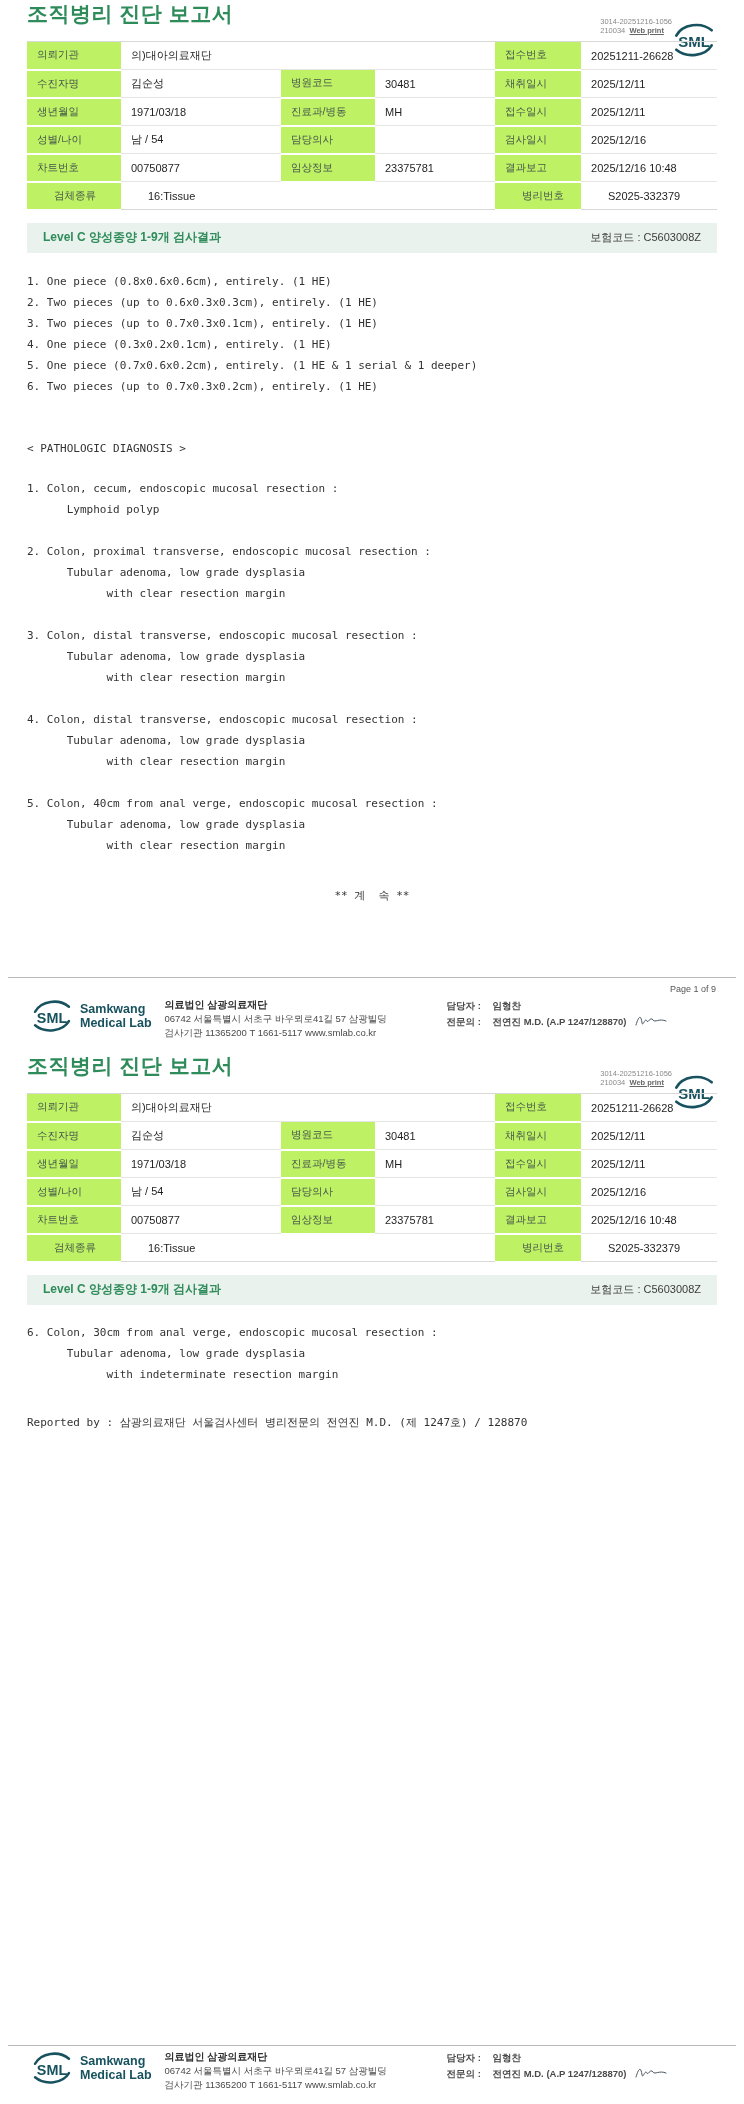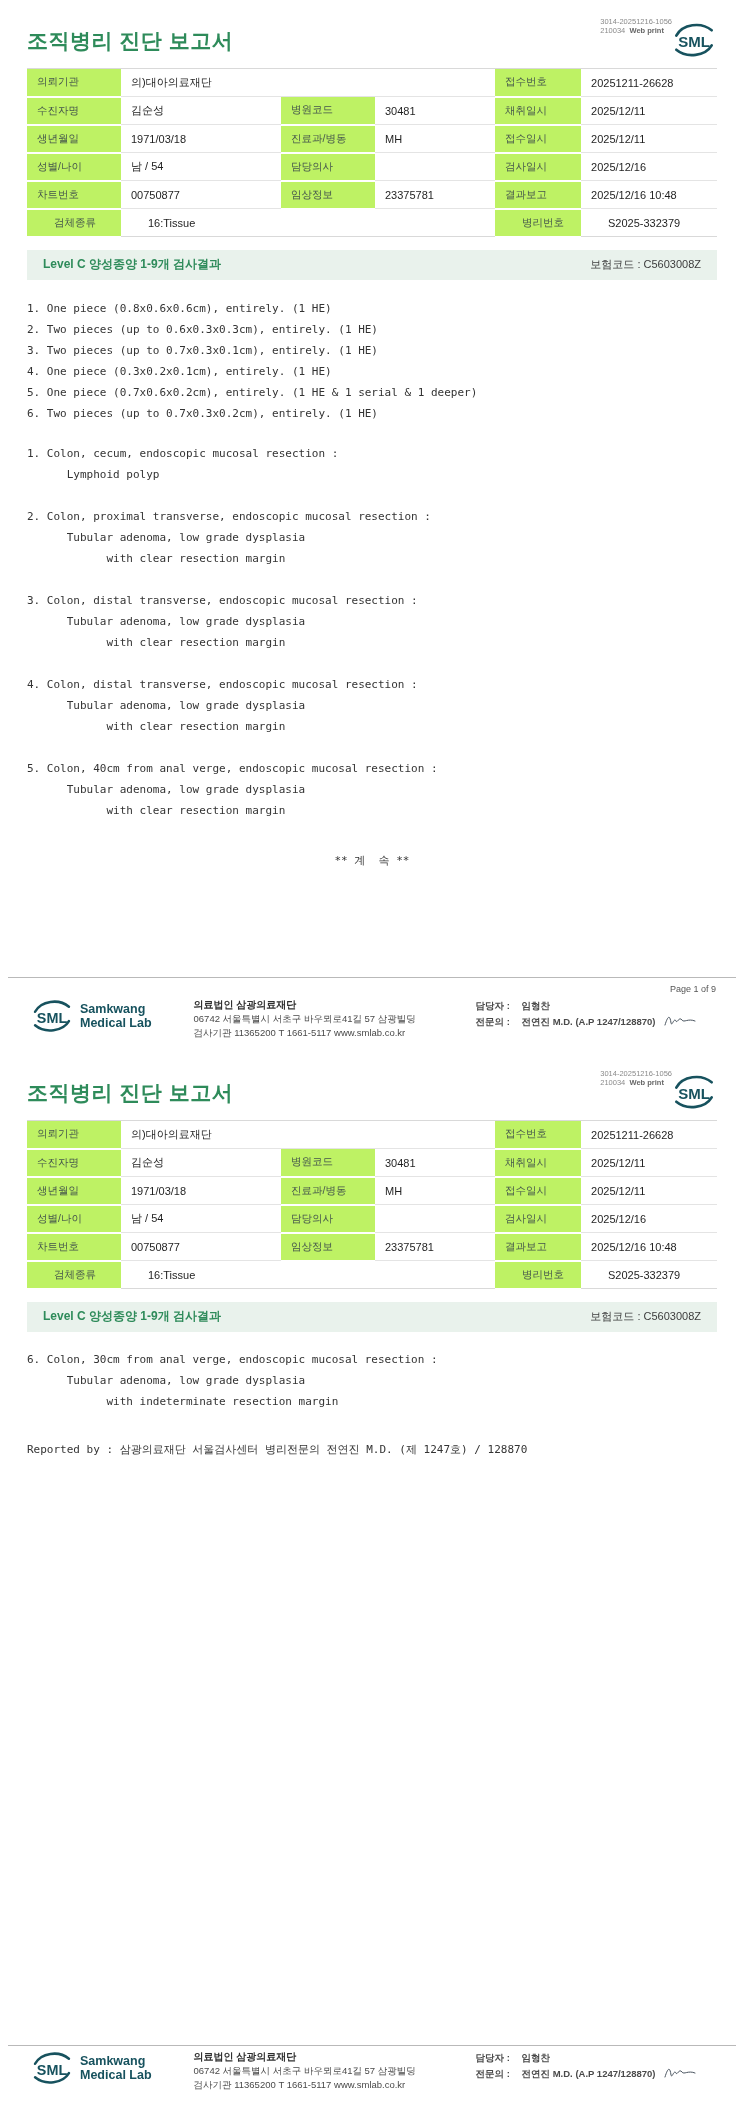--- a/index.html
+++ b/index.html
@@ -12,27 +12,26 @@
     position: relative;
   }
   .page { position: relative; width: 744px; height: 1052px; overflow: hidden; background: #fff; }
   .content { margin: 0 27px; position: relative; }
 
   
   .print-info {
     position: absolute; top: 17px; right: 72px;
     font-size: 7.5px; line-height: 9px; color: #8a8a8a; text-align: left;
   }
-  .print-info b { color: #666; }
+  .print-info b { color: #666; text-decoration: underline; }
 
   
   .logo-header { position: absolute; top: 21px; right: 27px; }
 
   .report-title {
-    padding-top: 27px;
     font-size: 21px; font-weight: bold; color: #2e8b5a; letter-spacing: 0.5px;
   }
 
   
   table.info {
     width: 100%; border-collapse: collapse; table-layout: fixed;
     margin-top: 13px;
     border-top: 1px solid #d9d9d9; border-bottom: 1px solid #d9d9d9;
     font-size: 11px;
   }
@@ -70,21 +69,21 @@
   .p2-dx { margin-top: 17px; }
   .reported-by { margin-top: 27px; }
 
   
   .footer { position: absolute; left: 0; right: 0; bottom: 12px; }
   .footer-rule { border-top: 1px solid #b9b9b9; margin: 0 8px; }
   .page-label { text-align: right; margin: 6px 28px 0 0; font-size: 9px; color: #555; }
   .footer-body { display: flex; align-items: flex-start; padding: 4px 0 0 30px; }
   .logo-block { display: flex; align-items: center; }
   .logo-name { margin-left: 6px; color: #17525e; font-size: 12.5px; font-weight: bold; line-height: 14px; }
-  .org-block { margin-left: 42px; width: 268px; font-size: 9.5px; line-height: 14px; color: #4a4a4a; }
+  .org-block { margin-left: 13px; width: 268px; font-size: 9.5px; line-height: 14px; color: #4a4a4a; }
   .org-name { font-weight: bold; font-size: 10px; color: #2e2e2e; }
   .staff-block { margin-left: 14px; font-size: 9.5px; line-height: 15px; color: #4a4a4a; font-weight: bold; }
   .staff-row { display: flex; align-items: center; }
   .staff-label { width: 40px; }
   .staff-value { margin-left: 6px; }
   .sig { margin-left: 8px; }
 </style>
 </head>
 <body>
 
@@ -166,20 +165,21 @@
       <span class="level-insurance">보험코드 : C5603008Z</span>
     </div>
 
     <pre class="mono gross-items">1. One piece (0.8x0.6x0.6cm), entirely. (1 HE)
 2. Two pieces (up to 0.6x0.3x0.3cm), entirely. (1 HE)
 3. Two pieces (up to 0.7x0.3x0.1cm), entirely. (1 HE)
 4. One piece (0.3x0.2x0.1cm), entirely. (1 HE)
 5. One piece (0.7x0.6x0.2cm), entirely. (1 HE &amp; 1 serial &amp; 1 deeper)
 6. Two pieces (up to 0.7x0.3x0.2cm), entirely. (1 HE)</pre>
 
+    <pre class="mono dx-heading">&lt; PATHOLOGIC DIAGNOSIS &gt;</pre>
     <pre class="mono dx-items">1. Colon, cecum, endoscopic mucosal resection :
       Lymphoid polyp
 
 2. Colon, proximal transverse, endoscopic mucosal resection :
       Tubular adenoma, low grade dysplasia
             with clear resection margin
 
 3. Colon, distal transverse, endoscopic mucosal resection :
       Tubular adenoma, low grade dysplasia
             with clear resection margin

